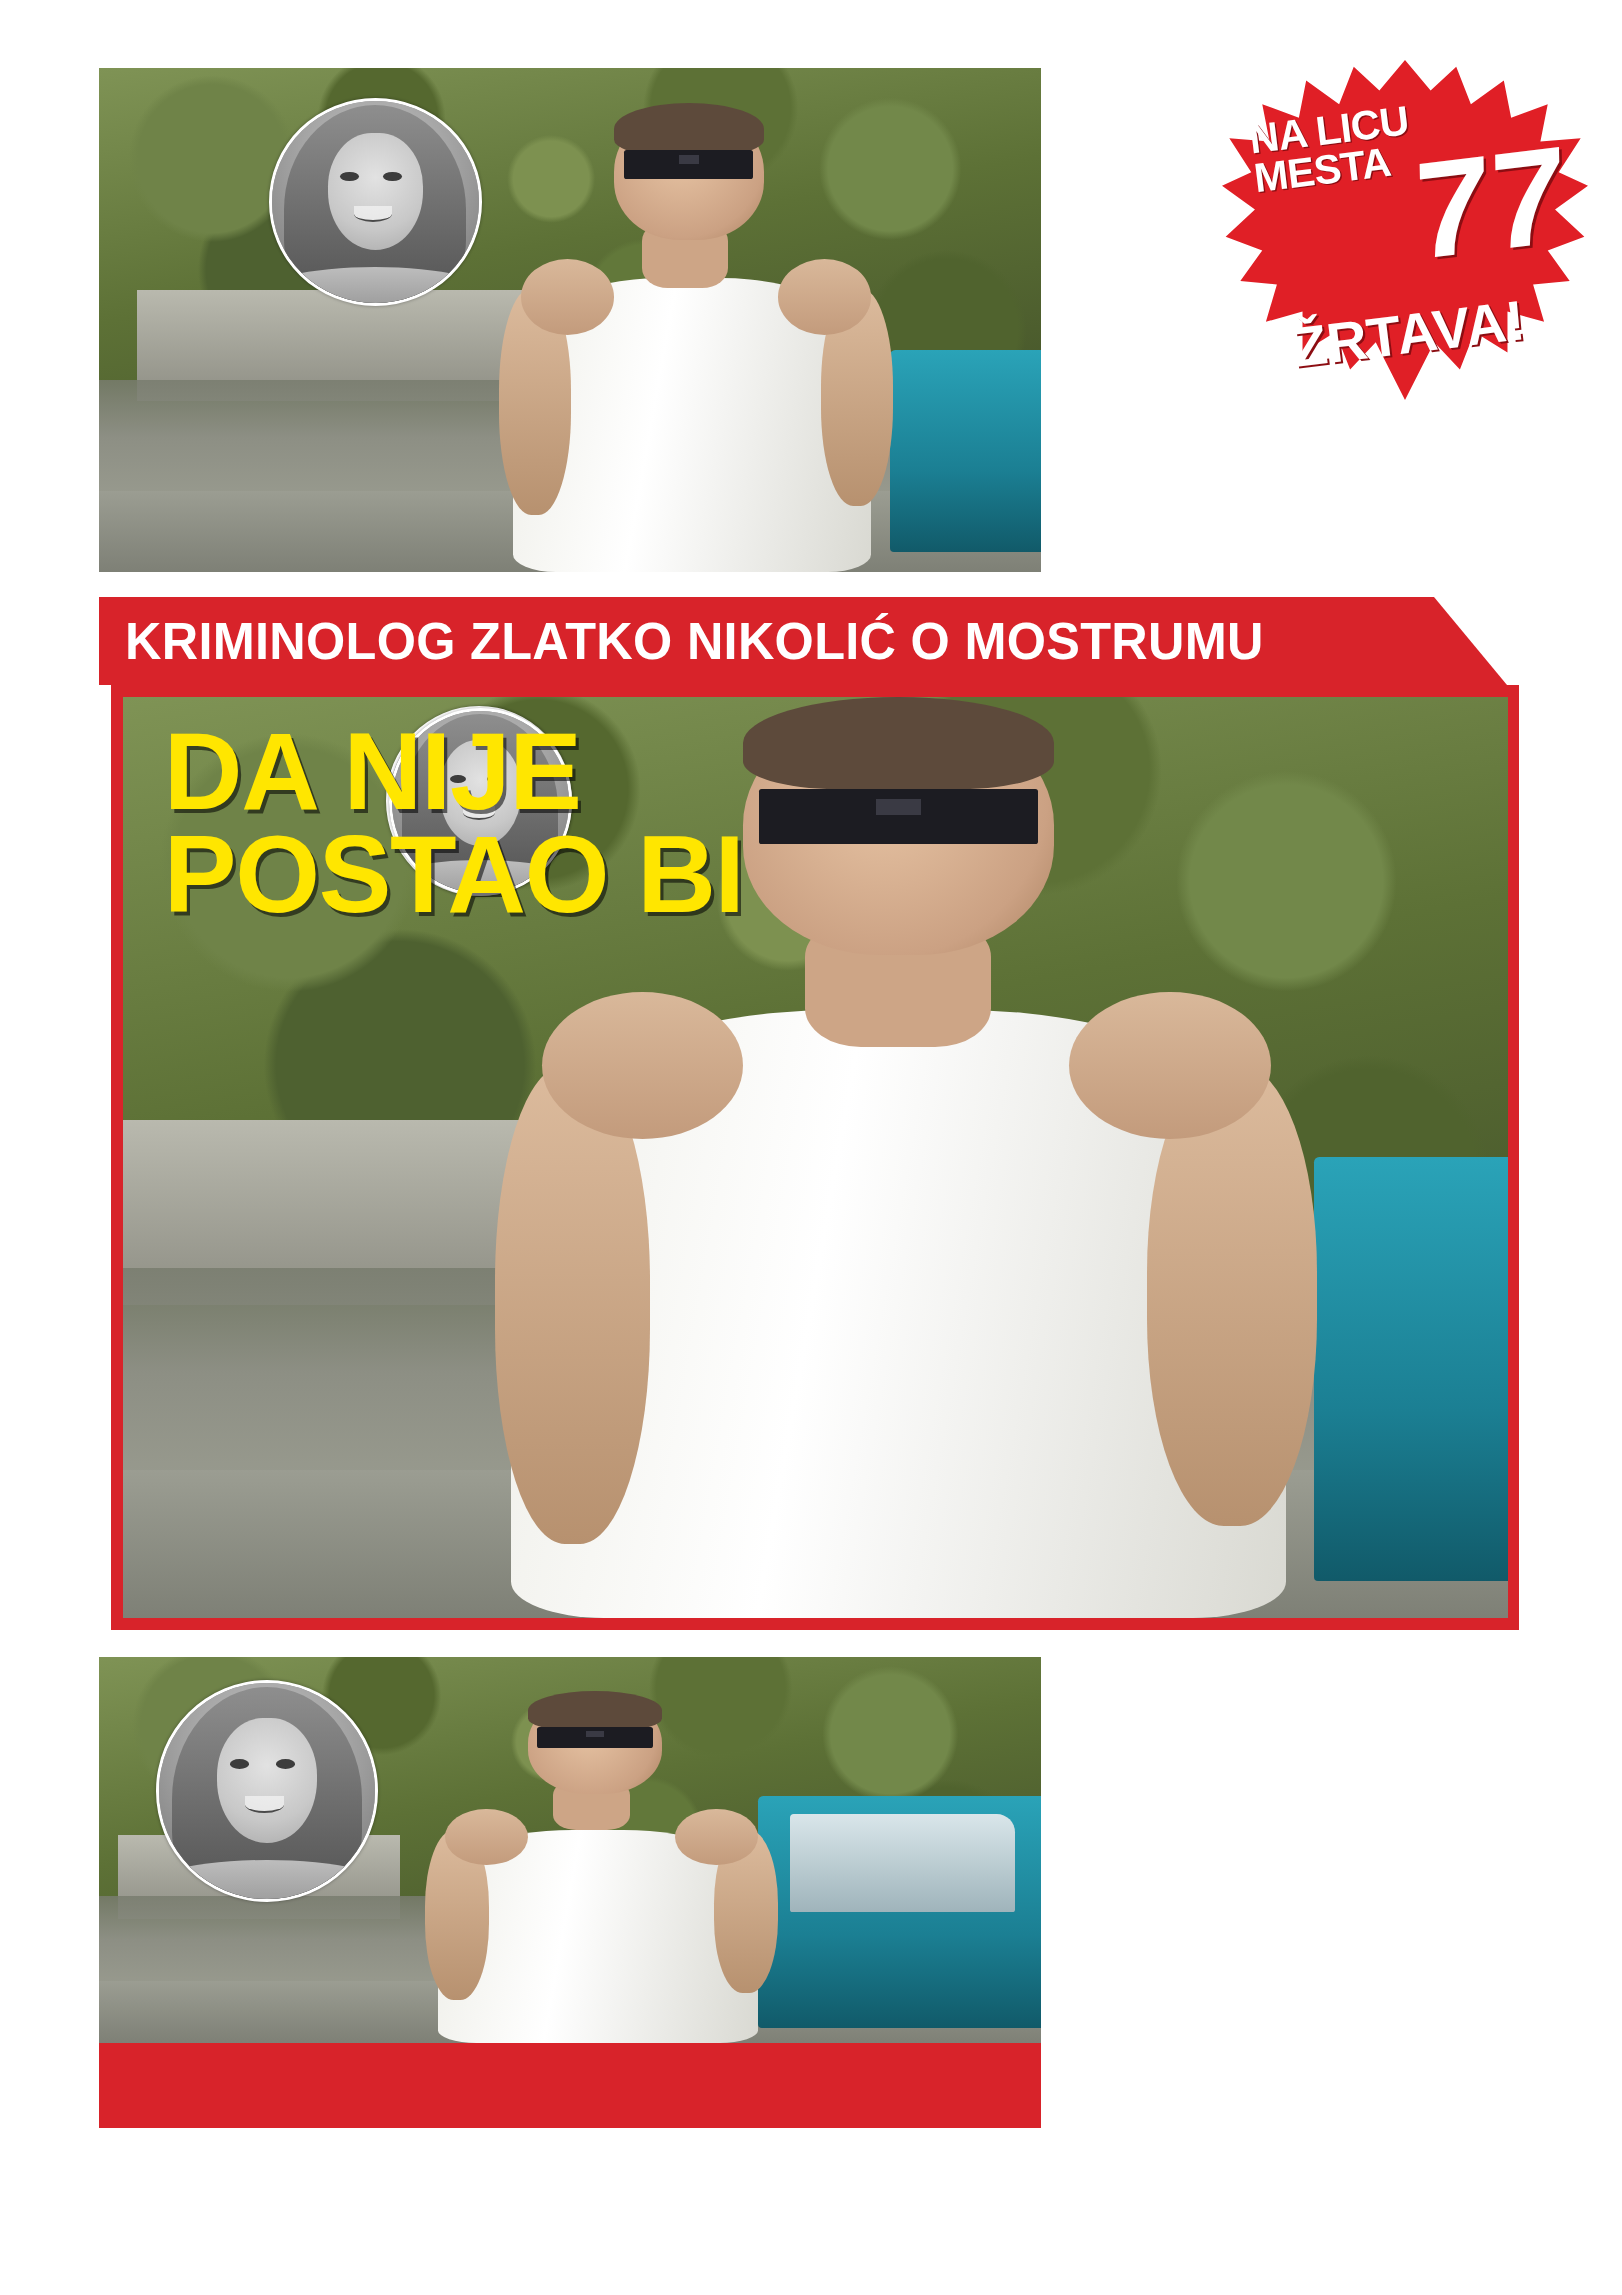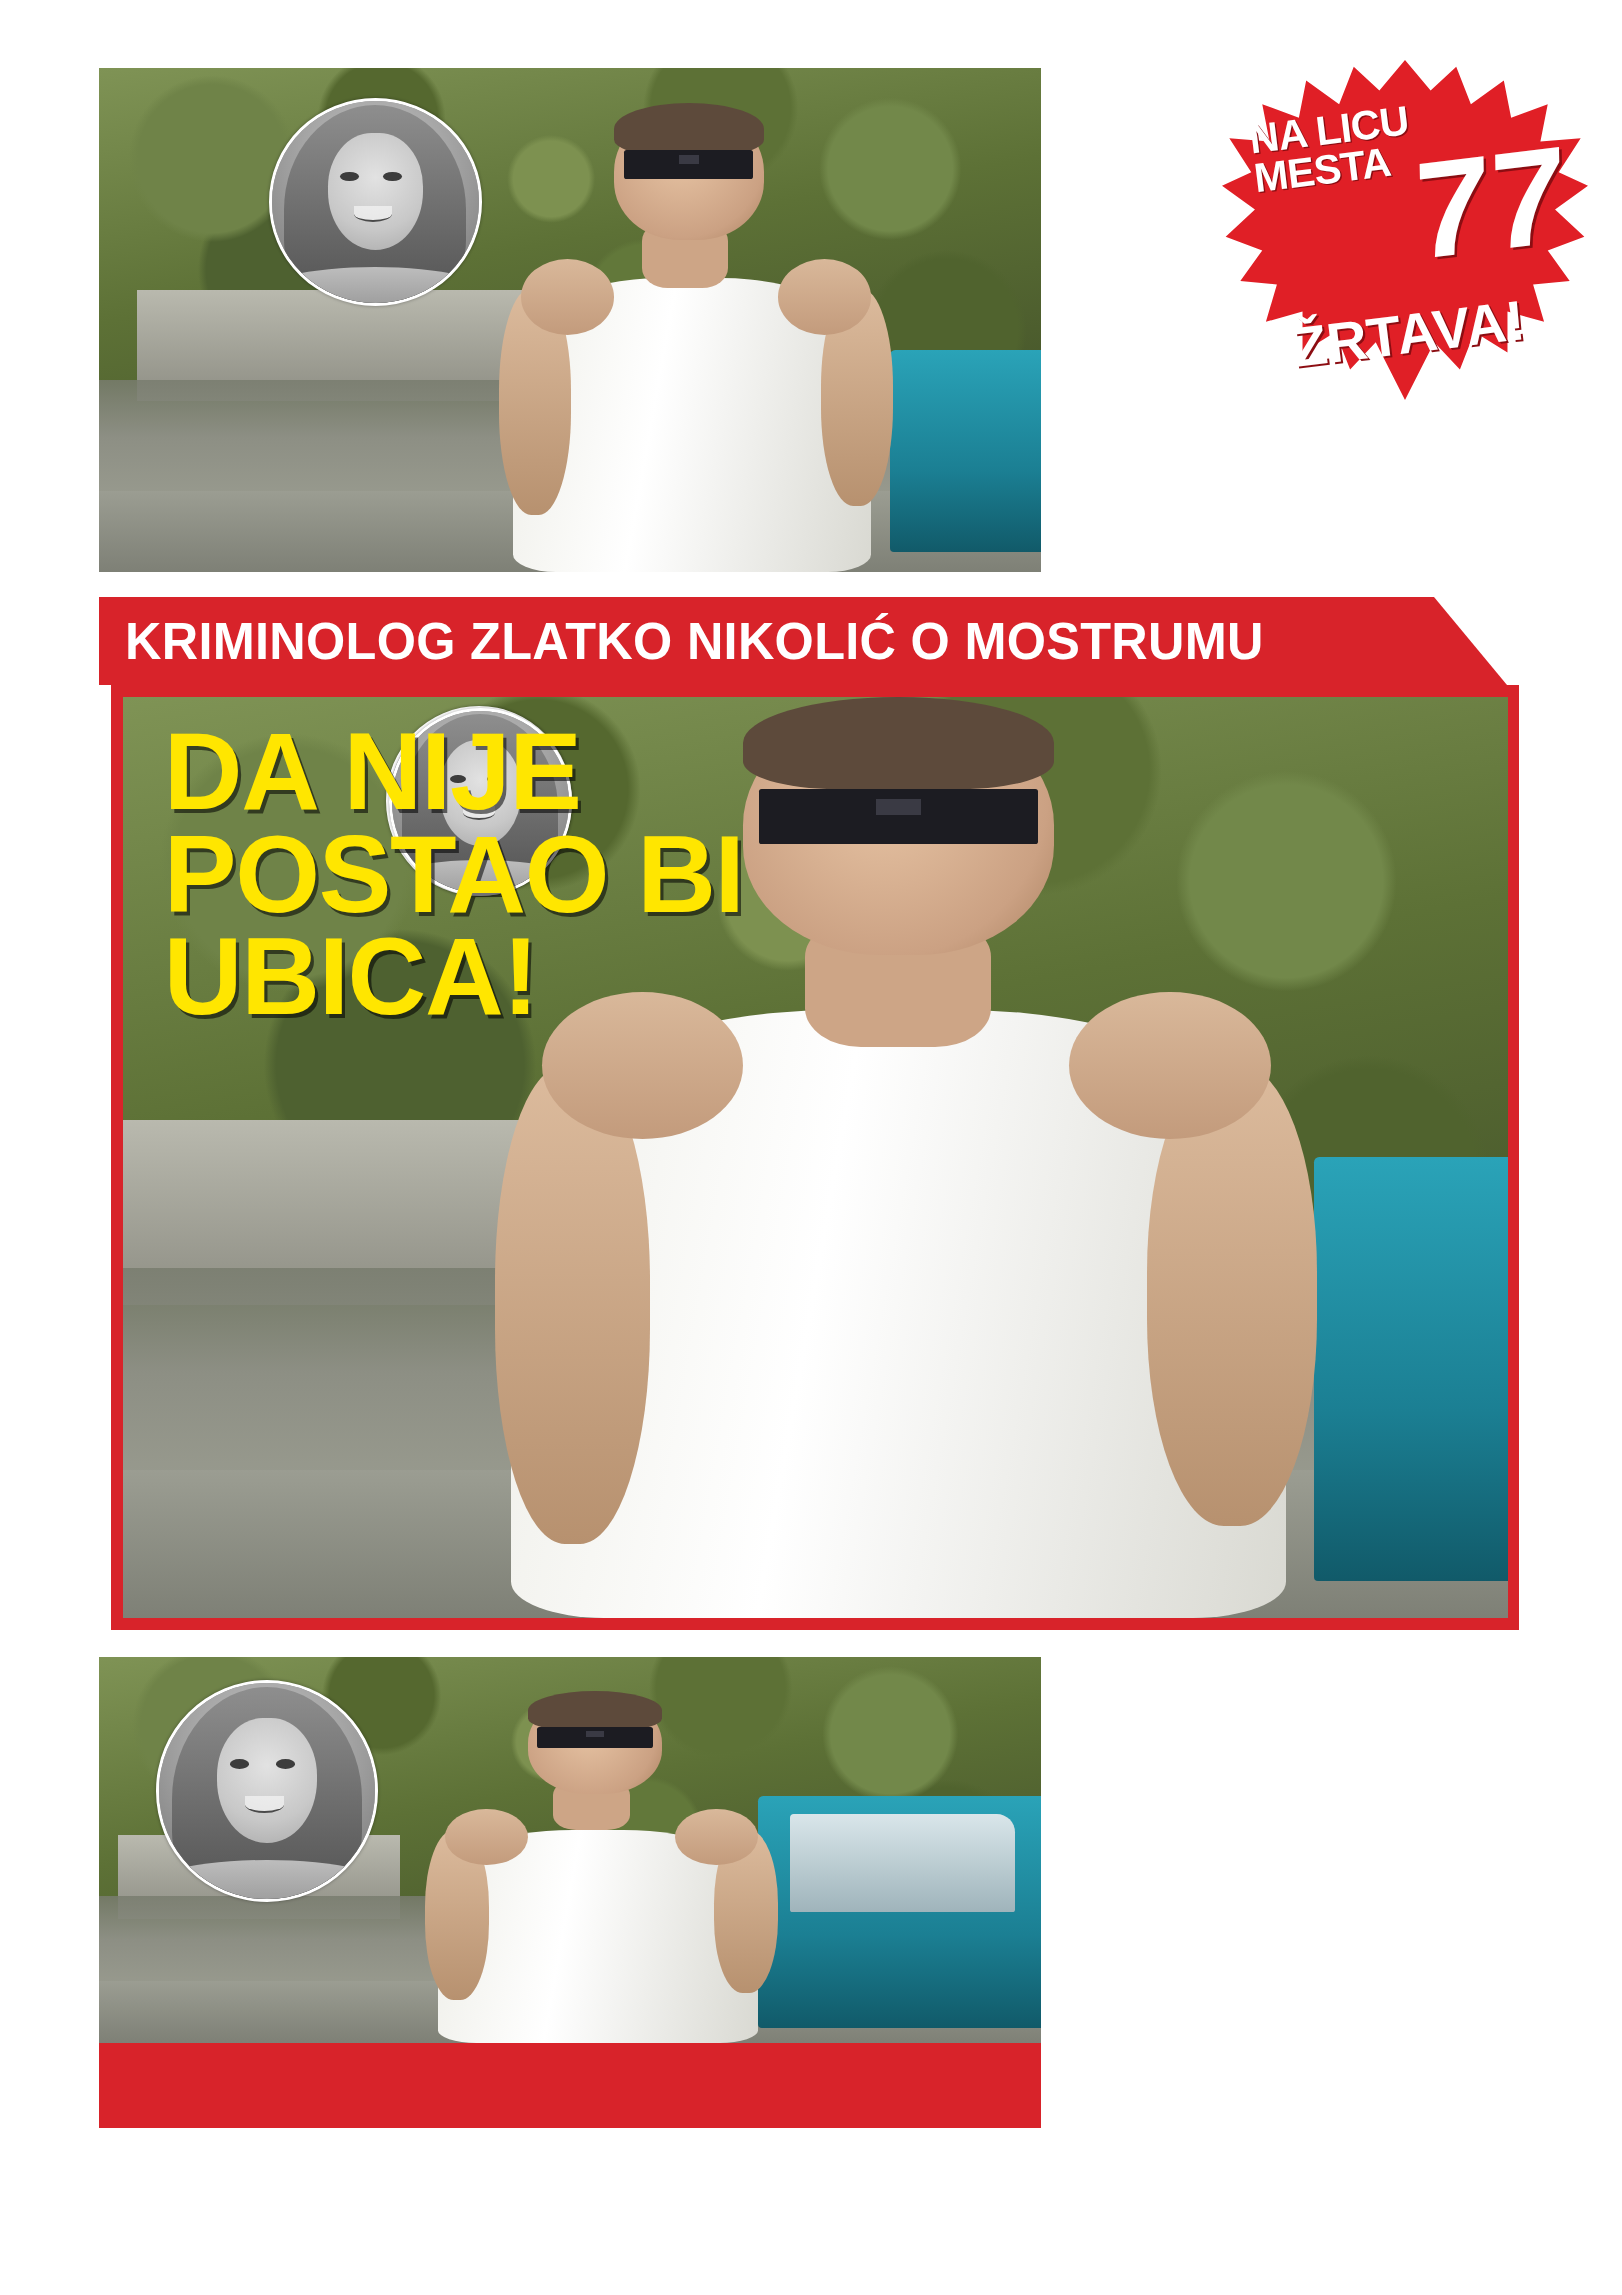--- a/index.html
+++ b/index.html
@@ -402,21 +402,20 @@
         <div class="g-face"></div>
         <div class="g-eye-l"></div>
         <div class="g-eye-r"></div>
         <div class="g-smile"></div>
         <div class="g-shoulders"></div>
       </div>
 
       <div id="headline">
         <div>DA NIJE</div>
         <div>POSTAO BI</div>
-        <div>UBICA!</div>
       </div>
     </div>
   </div>
 </div>
 
 <div class="photo" id="bottom-photo">
   <div class="bg-trees"></div>
   <div class="wall" style="left:2%;top:46%;width:30%;height:22%;"></div>
   <div class="ground"></div>
   <div class="asphalt"></div>

